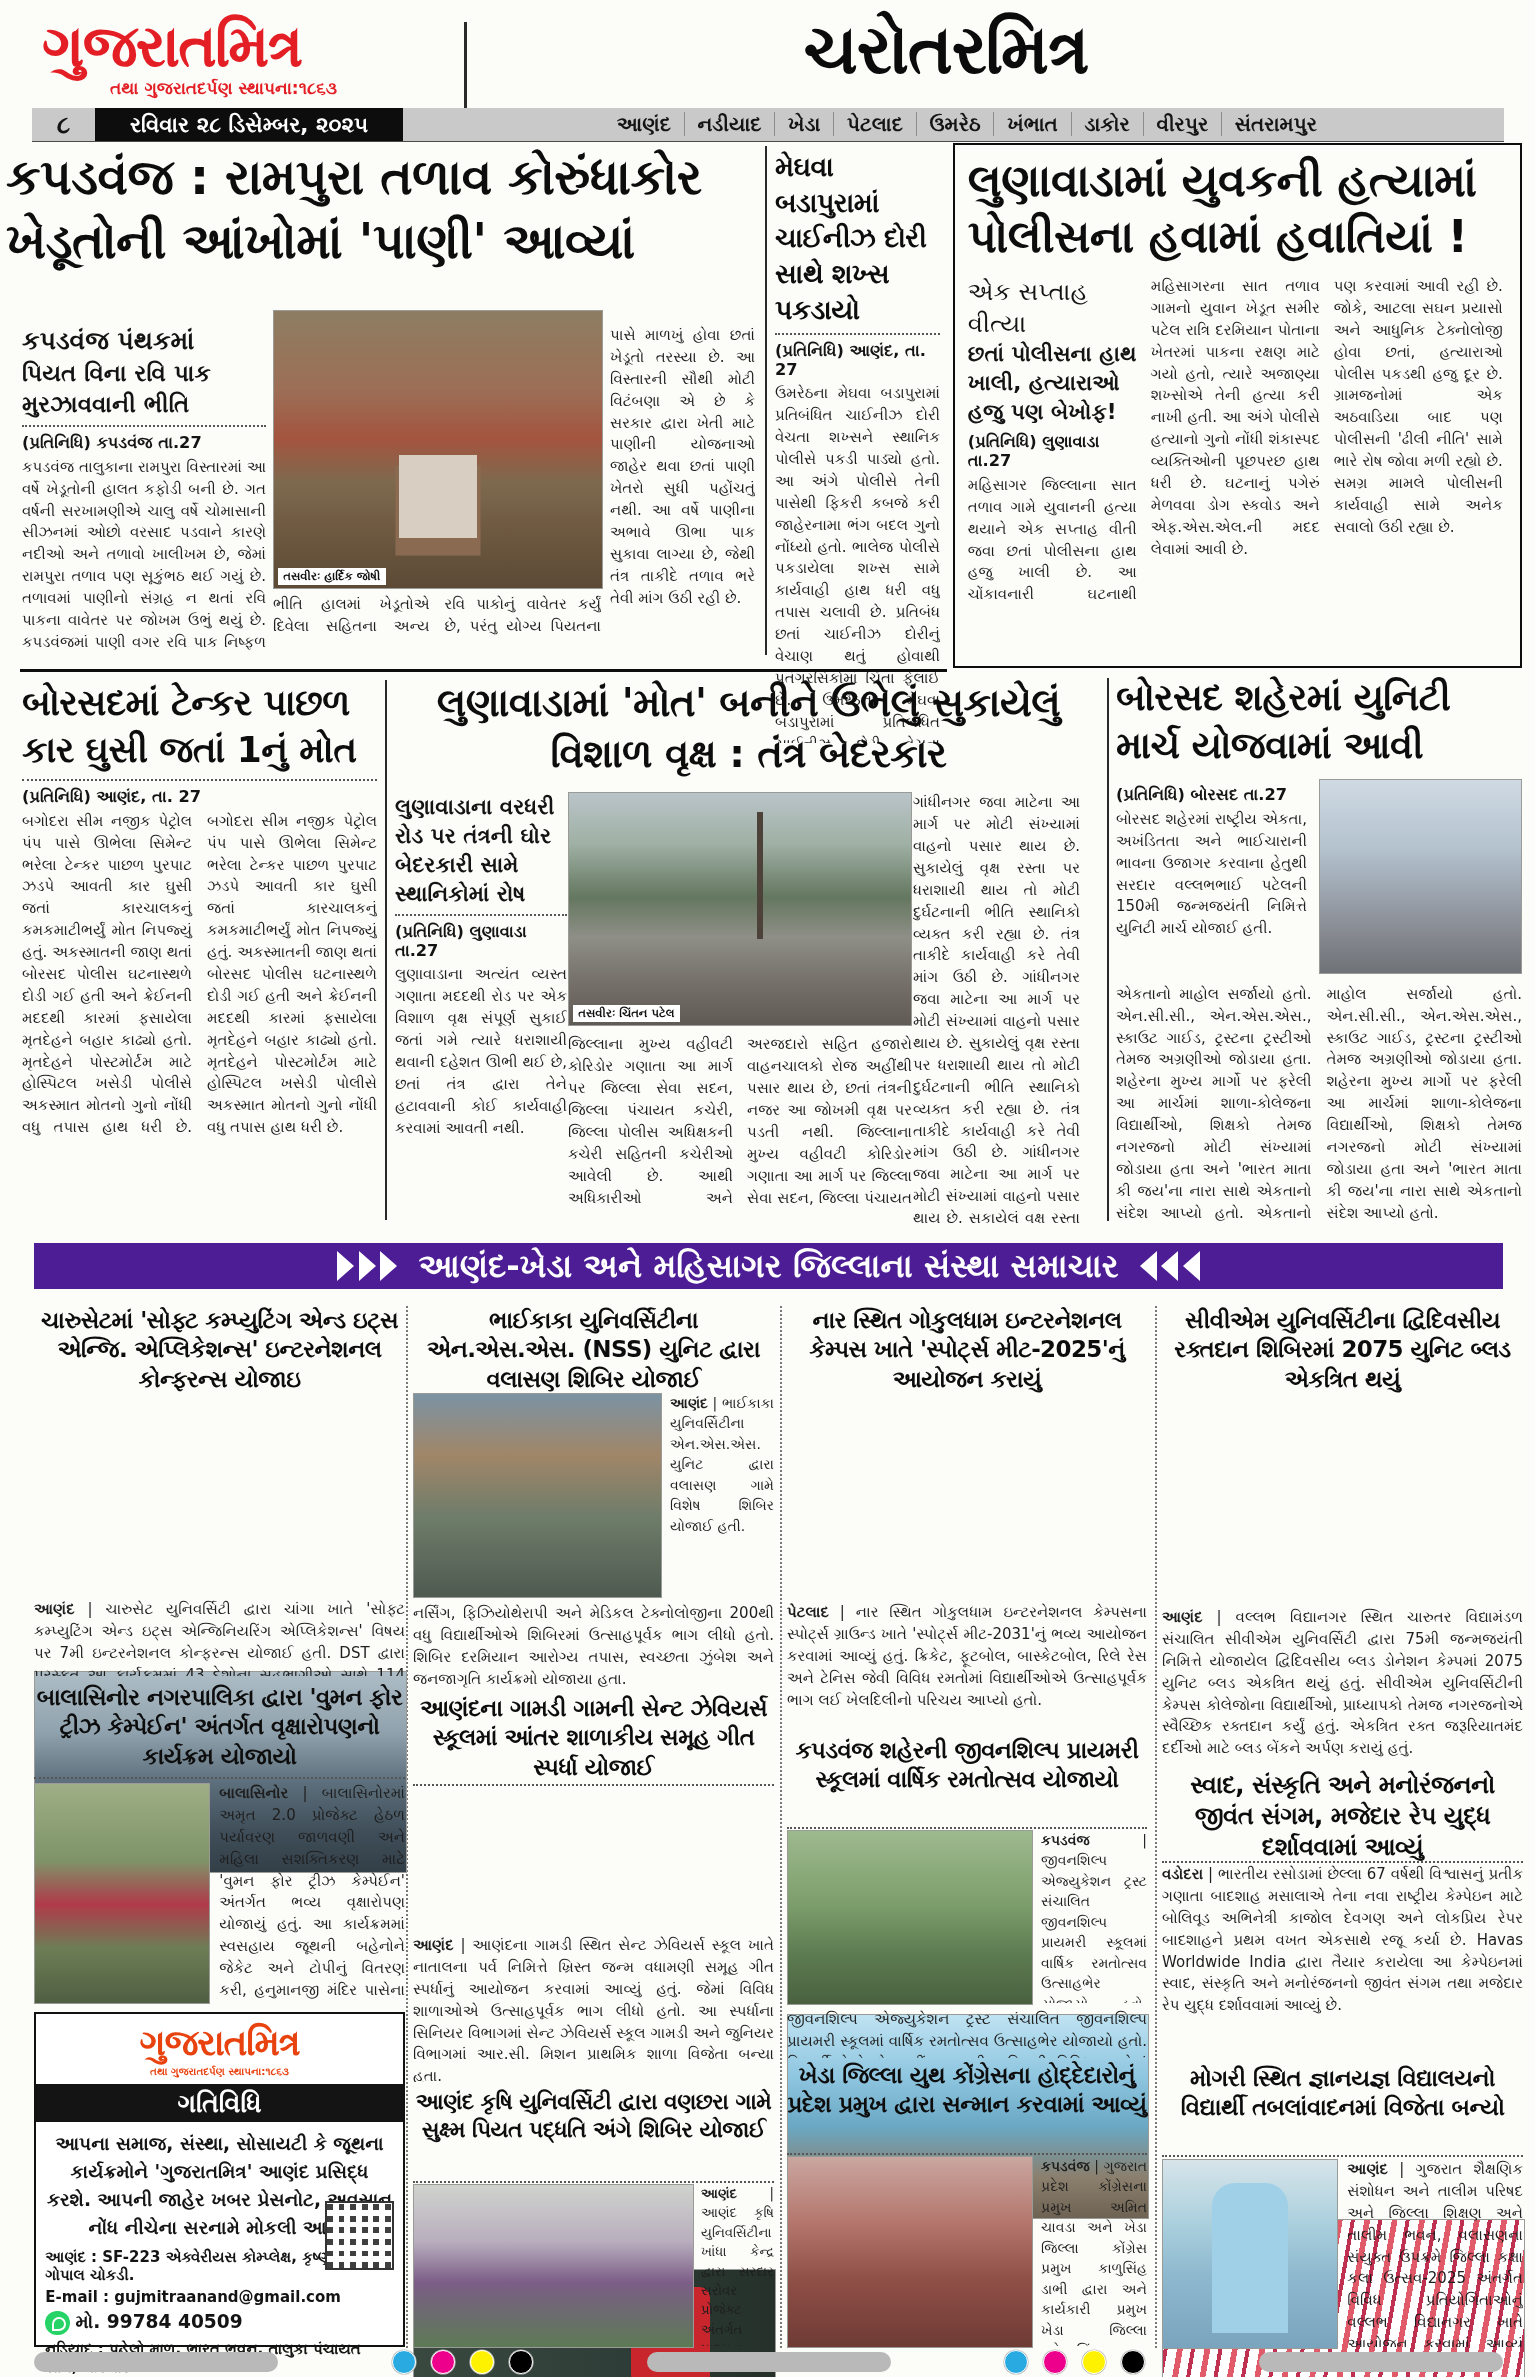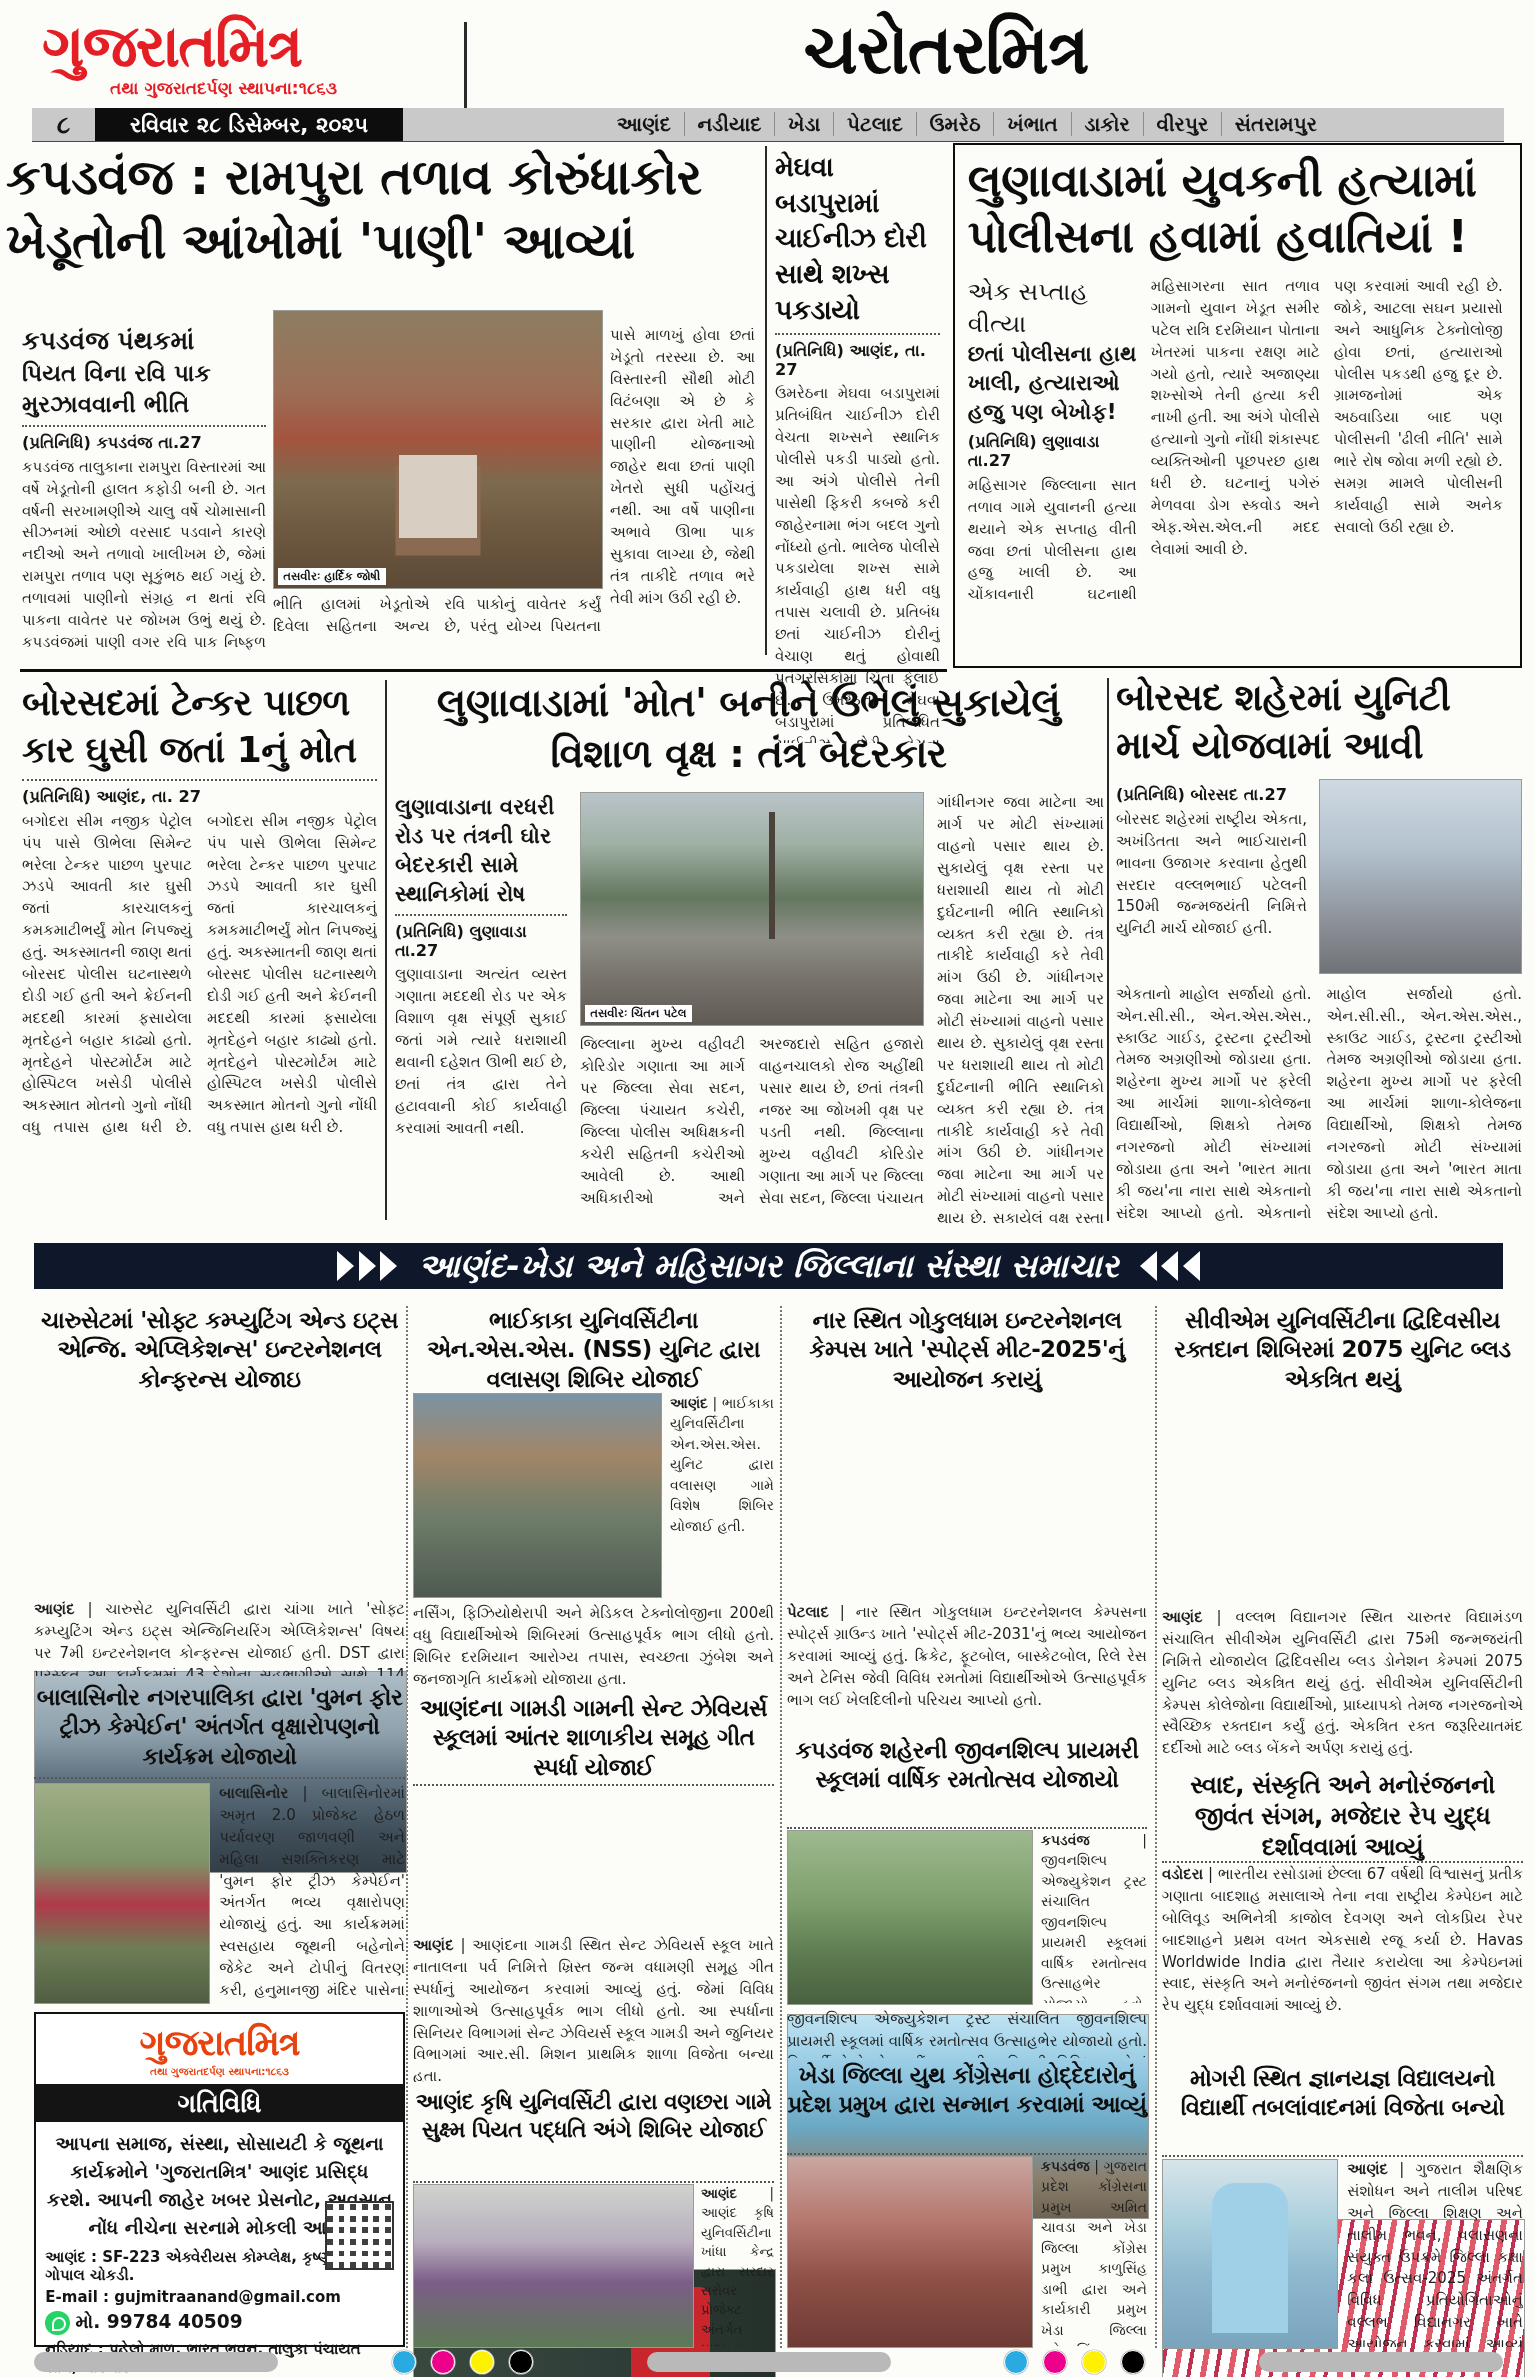--- a/index.html
+++ b/index.html
@@ -24,21 +24,21 @@
   .logo-tag{font-weight:bold;font-size:17px;color:#e31e24;margin-top:2.3px;padding-left:68px;}
   .edition{font-weight:bold;font-size:68px;color:#0b0b0b;letter-spacing:-1.2px;}
   .datebar{background:#c9c9c9;border-bottom:1.7px solid #4a4a4a;display:flex;align-items:center;}
   .pagenum{width:63px;text-align:center;font-size:24.4px;font-weight:bold;}
   .datebox{background:#0d0d0d;color:#ffffff;font-weight:bold;font-size:21.5px;
            height:100%;display:flex;align-items:center;padding:0 35px;}
   .cities{position:absolute;left:572px;top:0;height:100%;display:flex;align-items:center;}
   .city{font-size:20px;font-weight:bold;padding:0 12.8px;border-left:1.2px solid #8d8d8d;white-space:nowrap;}
   .city:first-child{border-left:none;}
   
-  .banner{background:#0f172a;display:flex;align-items:center;justify-content:center;gap:21px;font-style:italic;}
+  .banner{background:#4c1d95;display:flex;align-items:center;justify-content:center;gap:21px;}
   .banner-title{color:#fff;font-weight:bold;font-size:32.5px;letter-spacing:0;}
   .chevgrp{display:flex;gap:4.6px;}
   .chev{width:0;height:0;border-top:15px solid transparent;border-bottom:15px solid transparent;}
   .chev.r{border-left:17.4px solid #ffffff;}
   .chev.l{border-right:17.4px solid #ffffff;}
   
   .adbox{border:2.9px solid #111;background:#fff;box-sizing:border-box;}
   .ad-logo{font-weight:bold;font-size:36px;color:#e8420f;text-align:center;letter-spacing:-1.2px;margin-top:8.1px;}
   .ad-tag{font-weight:bold;font-size:10.4px;color:#e8420f;text-align:center;margin-top:1.2px;}
   .ad-bar{background:#141414;color:#fff;font-weight:bold;font-size:25.5px;text-align:center;
@@ -150,21 +150,21 @@
     <div class="hl" style="font-size:36px;">બોરસદમાં ટેન્કર પાછળ કાર ઘુસી જતાં 1નું મોત</div>
     <div class="dotrule"></div>
     <div class="byline">(પ્રતિનિધિ) આણંદ, તા. 27</div>
     <div class="body clip" style="height:377px;column-count:2;column-gap:15px;">બગોદરા સીમ નજીક પેટ્રોલ પંપ પાસે ઊભેલા સિમેન્ટ ભરેલા ટેન્કર પાછળ પુરપાટ ઝડપે આવતી કાર ઘુસી જતાં કારચાલકનું કમકમાટીભર્યું મોત નિપજ્યું હતું. અકસ્માતની જાણ થતાં બોરસદ પોલીસ ઘટનાસ્થળે દોડી ગઈ હતી અને ક્રેઈનની મદદથી કારમાં ફસાયેલા મૃતદેહને બહાર કાઢ્યો હતો. મૃતદેહને પોસ્ટમોર્ટમ માટે હોસ્પિટલ ખસેડી પોલીસે અકસ્માત મોતનો ગુનો નોંધી વધુ તપાસ હાથ ધરી છે. બગોદરા સીમ નજીક પેટ્રોલ પંપ પાસે ઊભેલા સિમેન્ટ ભરેલા ટેન્કર પાછળ પુરપાટ ઝડપે આવતી કાર ઘુસી જતાં કારચાલકનું કમકમાટીભર્યું મોત નિપજ્યું હતું. અકસ્માતની જાણ થતાં બોરસદ પોલીસ ઘટનાસ્થળે દોડી ગઈ હતી અને ક્રેઈનની મદદથી કારમાં ફસાયેલા મૃતદેહને બહાર કાઢ્યો હતો. મૃતદેહને પોસ્ટમોર્ટમ માટે હોસ્પિટલ ખસેડી પોલીસે અકસ્માત મોતનો ગુનો નોંધી વધુ તપાસ હાથ ધરી છે.</div>
   </div>
 
   <div class="abs vline" style="left:385px;top:680px;width:1.7px;height:540px;"></div>
 
   <div class="abs" style="left:395px;top:678px;width:707px;">
     <div class="hl" style="font-size:39px;text-align:center;">લુણાવાડામાં 'મોત' બનીને ઉભેલું સુકાયેલું વિશાળ વૃક્ષ : તંત્ર બેદરકાર</div>
-    <div class="row" style="gap:13px;margin-top:12.8px;">
+    <div class="row" style="gap:1px;margin-top:12.8px;">
       <div class="clip" style="flex:0 0 172px;height:431px;">
         <div style="font-size:21.5px;font-weight:bold;line-height:1.35;">લુણાવાડાના વરધરી રોડ પર તંત્રની ઘોર બેદરકારી સામે સ્થાનિકોમાં રોષ</div>
         <div class="dotrule"></div>
         <div class="byline">(પ્રતિનિધિ) લુણાવાડા તા.27</div>
         <div class="body">લુણાવાડાના અત્યંત વ્યસ્ત ગણાતા મદદથી રોડ પર એક વિશાળ વૃક્ષ સંપૂર્ણ સુકાઈ જતાં ગમે ત્યારે ધરાશાયી થવાની દહેશત ઊભી થઈ છે, છતાં તંત્ર દ્વારા તેને હટાવવાની કોઈ કાર્યવાહી કરવામાં આવતી નથી.</div>
       </div>
       <div style="flex:0 0 342px;">
         <div class="photo ph-road" style="width:342px;height:232px;">
           <span class="cap">તસવીરઃ ચિંતન પટેલ</span>
         </div>

